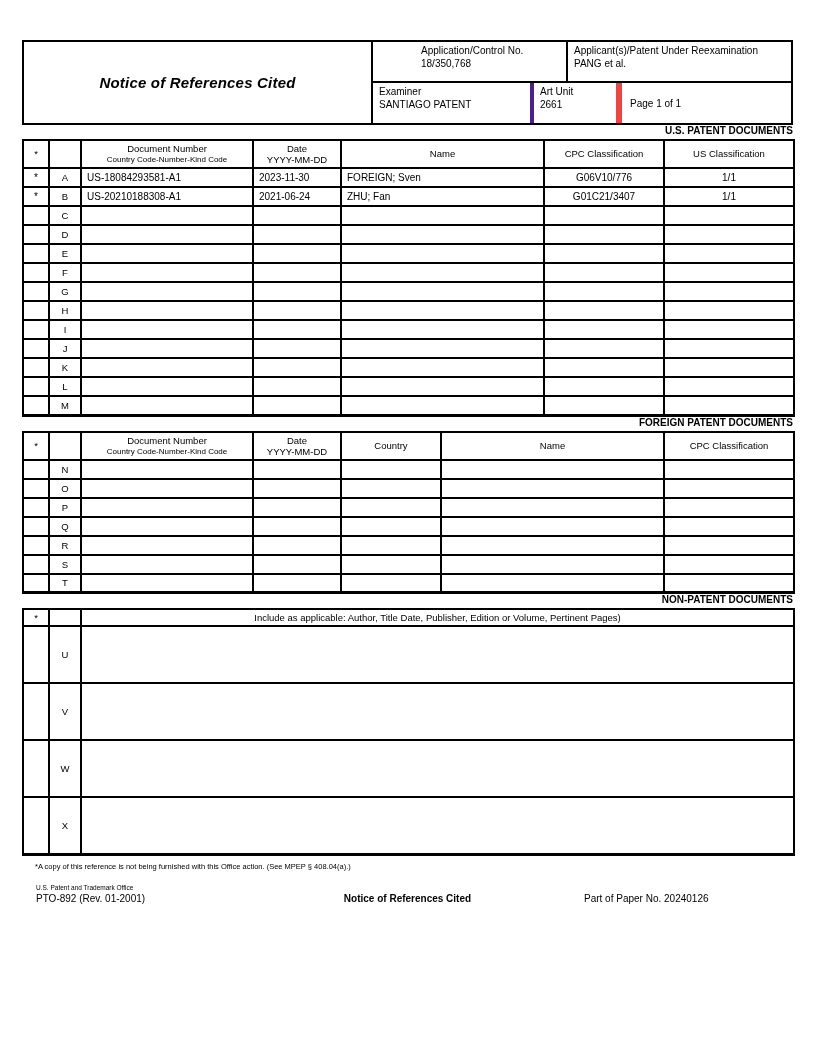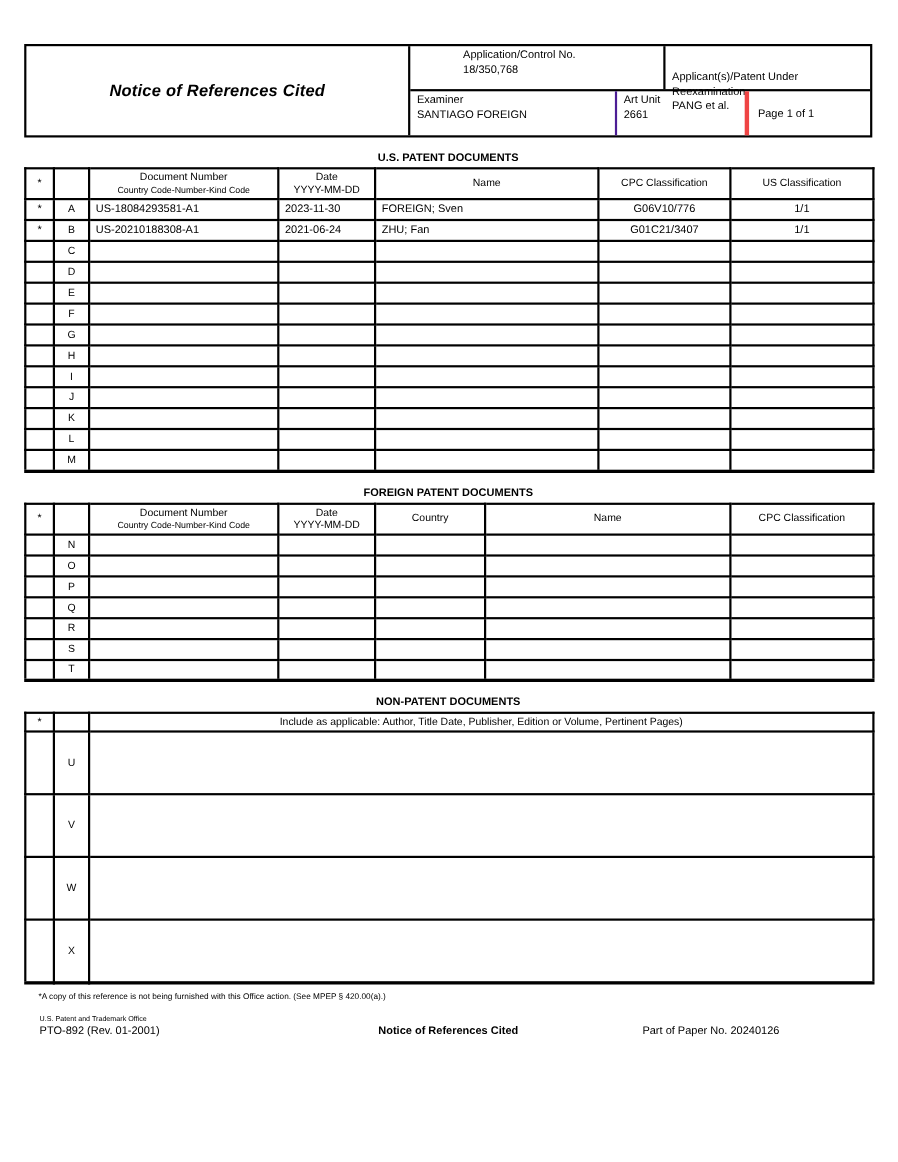--- a/index.html
+++ b/index.html
@@ -21,30 +21,30 @@
   }
   .hdr-title-cell .title {
     font-size: 15px; font-weight: bold; font-style: italic; letter-spacing: .2px;
   }
   .hdr-right { flex: 1; display: flex; flex-direction: column; }
   .hdr-row1 { height: 41px; display: flex; border-bottom: 2px solid #000; }
   .hdr-row2 { flex: 1; display: flex; }
   .hcell { padding: 2px 6px; font-size: 10px; line-height: 13px; }
   .hcell .lbl { display: block; }
   .hcell .val { display: block; }
-  .cell-app { width: 232px; border-right: 2px solid #000; padding-left: 48px; }
-  .cell-applicant { flex: 1; margin-top: 20px; }
-  .cell-examiner { width: 188px; border-right: 2px solid #4c1d95; }
-  .cell-artunit { width: 120px; border-right: 4px solid #ef4444; }
+  .cell-app { width: 195px; border-right: 2px solid #000; padding-left: 48px; }
+  .cell-applicant { flex: 1; }
+  .cell-examiner { width: 161px; border-right: 4px solid #4c1d95; }
+  .cell-artunit { width: 88px; border-right: 6px solid #ef4444; }
   .cell-page { flex: 1; display: flex; align-items: center; padding: 2px 8px; font-size: 10px; }
 
   
   .section-title {
-    text-align: center; font-weight: bold; font-size: 10px;
-    margin: 13px 0 3px 0;
+    text-align: right; font-weight: bold; font-size: 10px;
+    margin: 0 0 3px 0;
   }
 
   
   table { border-collapse: collapse; table-layout: fixed; width: 771px; }
   table, th, td { border: 2px solid #000; }
   table { border-bottom: 3px solid #000; }
   th {
     font-weight: normal; font-size: 9.5px; text-align: center;
     vertical-align: middle; padding: 1px 2px; line-height: 12px;
   }
@@ -86,21 +86,21 @@
             <span class="val">18/350,768</span>
           </div>
           <div class="hcell cell-applicant">
             <span class="lbl">Applicant(s)/Patent Under Reexamination</span>
             <span class="val">PANG et al.</span>
           </div>
         </div>
         <div class="hdr-row2">
           <div class="hcell cell-examiner">
             <span class="lbl">Examiner</span>
-            <span class="val">SANTIAGO FOREIGN</span>
+            <span class="val">SANTIAGO PATENT</span>
           </div>
           <div class="hcell cell-artunit">
             <span class="lbl">Art Unit</span>
             <span class="val">2661</span>
           </div>
           <div class="cell-page">
             <span>Page 1 of 1</span>
           </div>
         </div>
       </div>
@@ -382,21 +382,21 @@
           </tr>
           <tr>
             <td class="c"></td>
             <td class="letter">X</td>
             <td></td>
           </tr>
         </tbody>
     </table>
 
     <div class="footnotes">
-      <div>*A copy of this reference is not being furnished with this Office action. (See MPEP § 420.00(a).)</div>
+      <div>*A copy of this reference is not being furnished with this Office action. (See MPEP § 408.04(a).)</div>
     </div>
 
     <div class="footer">
       <div class="footer-office">U.S. Patent and Trademark Office</div>
       <div class="footer-line">
         <span>PTO-892 (Rev. 01-2001)</span>
         <span class="footer-title">Notice of References Cited</span>
         <span class="footer-paper">Part of Paper No. 20240126</span>
       </div>
     </div>

